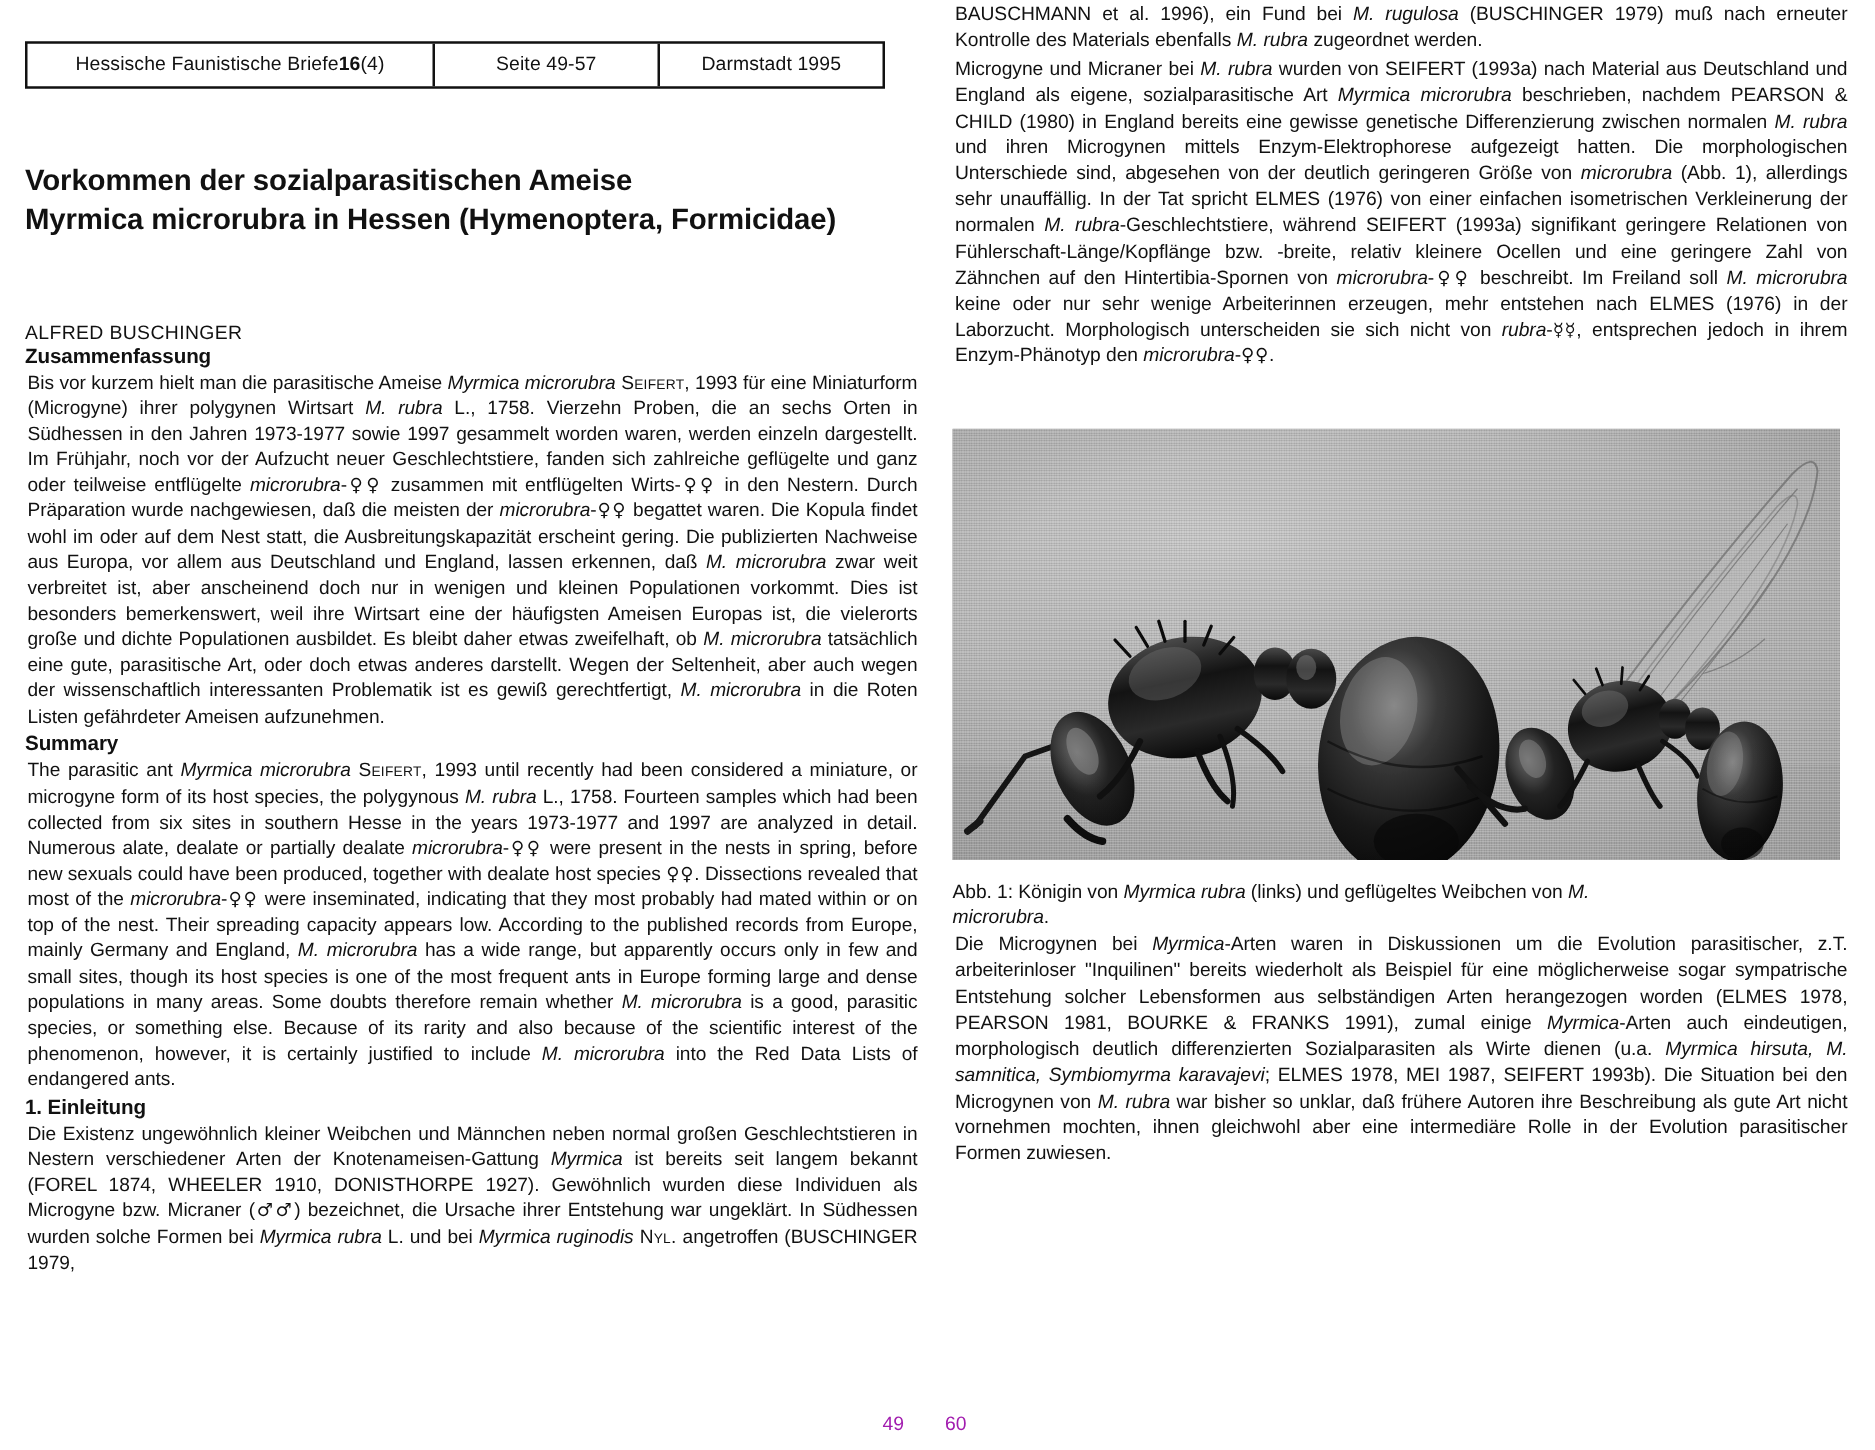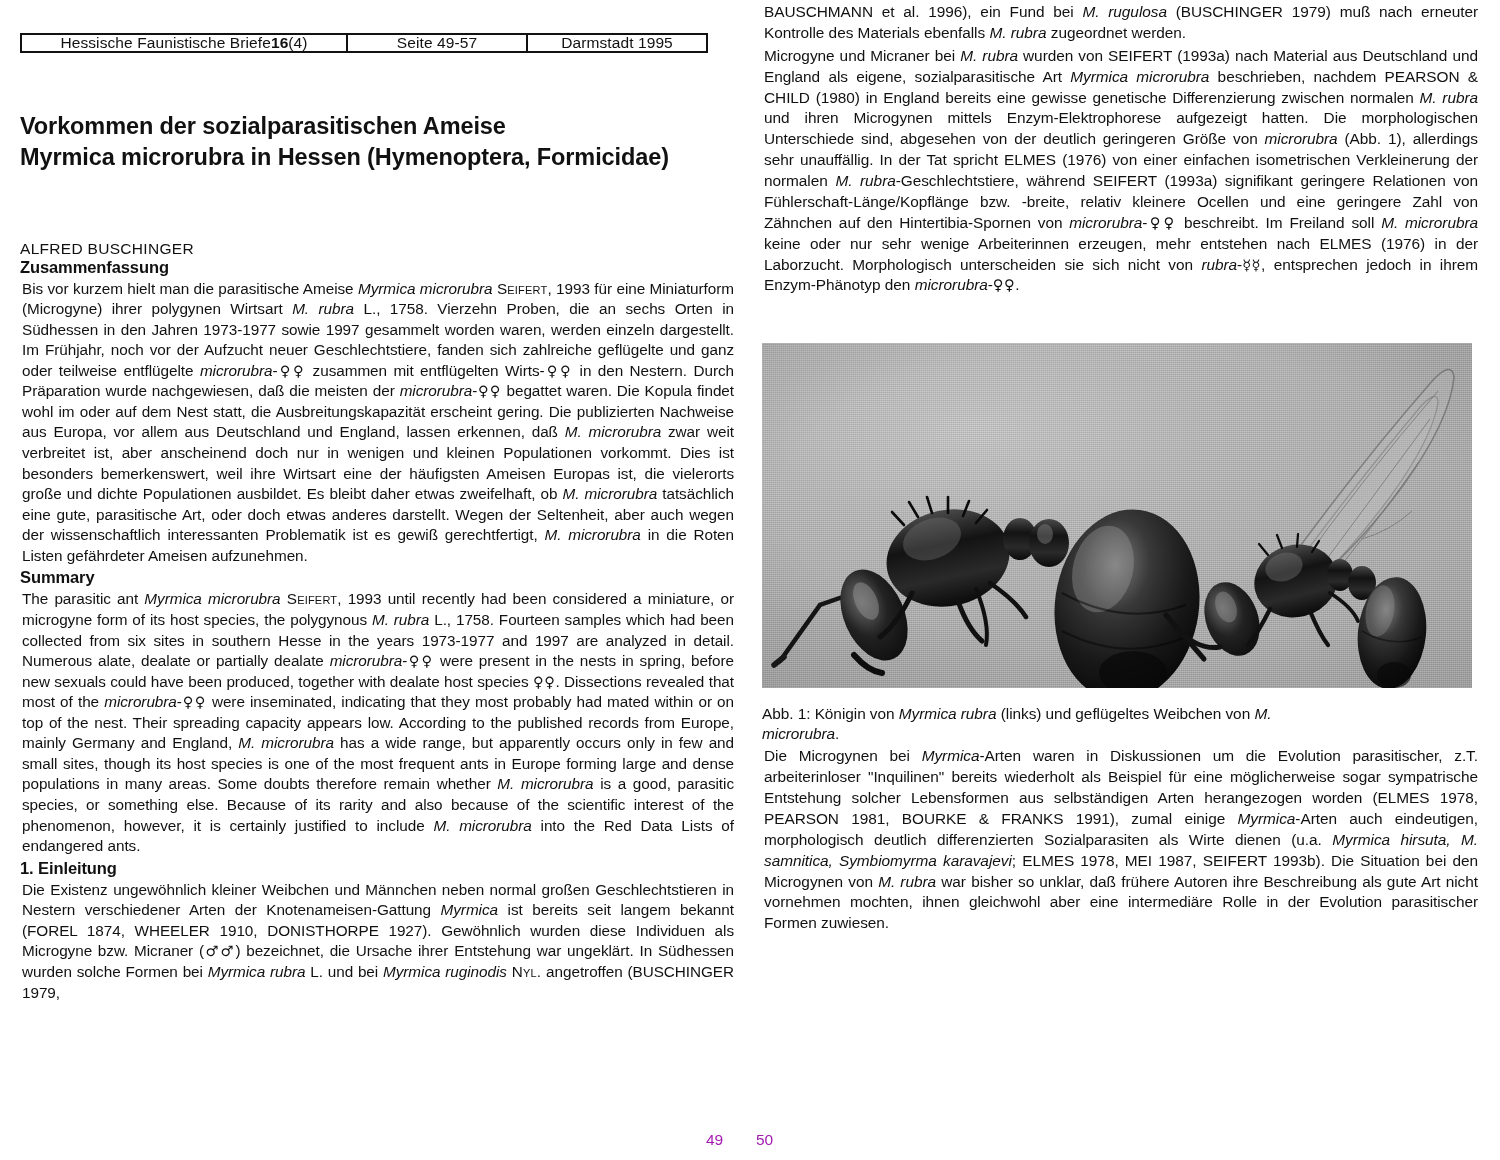--- a/index.html
+++ b/index.html
@@ -29,21 +29,21 @@
   .col-left  { left: 20px;  width: 716px; }
   .col-right { left: 762px; width: 718px; }
 
   
   .journal-header {
     margin-top: 33px;
     border: 2px solid #111;
     display: flex;
     width: 688px;
     box-sizing: border-box;
-    height: 20px;
+    height: 38px;
   }
   .journal-header .cell {
     display: flex;
     align-items: center;
     justify-content: center;
     font-size: 15.5px;
     letter-spacing: 0.1px;
     white-space: nowrap;
     box-sizing: border-box;
   }
@@ -326,15 +326,15 @@
       </div>
 
       <div class="figure-caption"><span>Abb. 1: Königin von </span><i>Myrmica rubra</i><span> (links) und geflügeltes Weibchen von </span><i>M. microrubra</i><span>.</span></div>
     </div>
 
     <p class="body-text rc-para-3"><span>Die Microgynen bei </span><i>Myrmica</i><span>-Arten waren in Diskussionen um die Evolution parasitischer, z.T. arbeiterinloser "Inquilinen" bereits wiederholt als Beispiel für eine möglicherweise sogar sympatrische Entstehung solcher Lebensformen aus selbständigen Arten herangezogen worden (ELMES 1978, PEARSON 1981, BOURKE &amp; FRANKS 1991), zumal einige </span><i>Myrmica</i><span>-Arten auch eindeutigen, morphologisch deutlich differenzierten Sozialparasiten als Wirte dienen (u.a. </span><i>Myrmica hirsuta, M. samnitica, Symbiomyrma karavajevi</i><span>; ELMES 1978, MEI 1987, SEIFERT 1993b). Die Situation bei den Microgynen von </span><i>M. rubra</i><span> war bisher so unklar, daß frühere Autoren ihre Beschreibung als gute Art nicht vornehmen mochten, ihnen gleichwohl aber eine intermediäre Rolle in der Evolution parasitischer Formen zuwiesen.</span></p>
 
   </div>
 
   <div class="folio folio-left">49</div>
-  <div class="folio folio-right">50</div>
+  <div class="folio folio-right">60</div>
 
 </div>
 
 </body></html>

